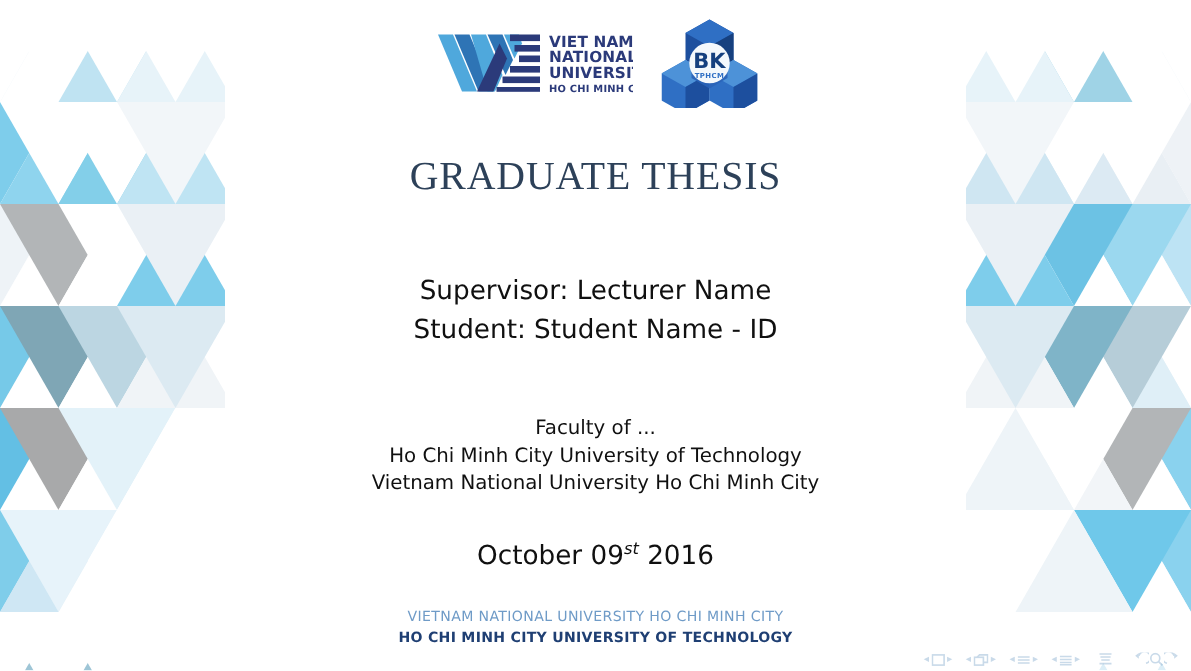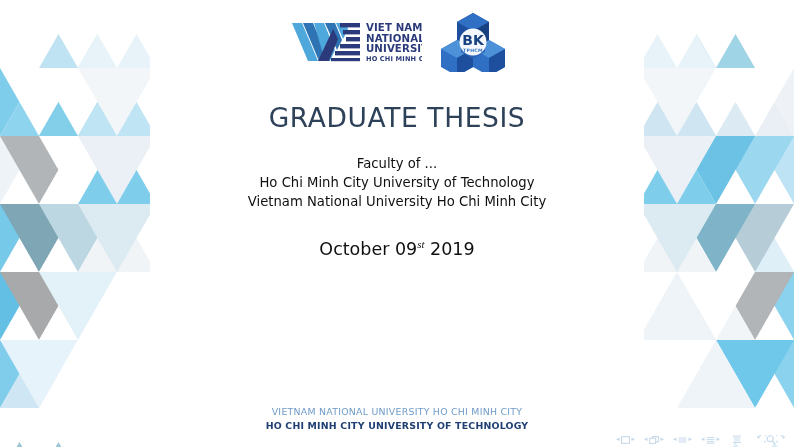--- a/index.html
+++ b/index.html
@@ -49,21 +49,21 @@
   
   .content {
     position: absolute;
     top: 0;
     left: 150px;
     right: 150px;
     width: 494px;
     text-align: center;
   }
 
-  .title-block { margin-top: 102px; }
+  .title-block { margin-top: 102px; font-family: Liberation Serif, serif; }
   .doc-type {
     font-size: 26.5px;
     letter-spacing: 0.6px;
     color: #2d4159;
     line-height: 1.18;
     white-space: nowrap;
   }
   .doc-title {
     font-size: 24px;
     font-weight: bold;
@@ -73,40 +73,39 @@
   }
 
   .people-block { margin-top: 49px; }
   .person-line {
     font-size: 17.5px;
     color: #101010;
     line-height: 1.45;
     white-space: nowrap;
   }
 
-  .affil-block { margin-top: 22px; }
+  .affil-block { margin-top: 44px; }
   .affil-line {
     font-size: 13.2px;
     color: #101010;
     line-height: 1.42;
     white-space: nowrap;
   }
 
   .date-block { margin-top: 28px; }
   .date-line {
     font-size: 17.5px;
     color: #101010;
     white-space: nowrap;
   }
   .date-line sup {
     font-size: 0.62em;
     font-style: italic;
     vertical-align: super;
     line-height: 0;
-    font-family: Liberation Serif, serif;
   }
 
   
   .footer {
     position: absolute;
     left: 150px;
     right: 150px;
     width: 494px;
     bottom: 14px;
     text-align: center;
@@ -357,29 +356,33 @@
     </div>
 
   </div>
 
   <div class="content">
 
     <div class="title-block">
       <div class="doc-type">GRADUATE THESIS</div>
     </div>
 
+    <div class="people-block">
+      <div class="person-line">Supervisor: Lecturer Name</div>
+      <div class="person-line">Student: Student Name - ID</div>
+    </div>
 
     <div class="affil-block">
       <div class="affil-line">Faculty of ...</div>
       <div class="affil-line">Ho Chi Minh City University of Technology</div>
       <div class="affil-line">Vietnam National University Ho Chi Minh City</div>
     </div>
 
     <div class="date-block">
-      <div class="date-line"><span>October</span>&nbsp;<span>09</span><sup>st</sup>&nbsp;<span>2019</span></div>
+      <div class="date-line"><span>October</span>&nbsp;<span>09</span><sup>st</sup>&nbsp;<span>2016</span></div>
     </div>
 
   </div>
 
   <div class="footer">
     <div class="footer-line1">VIETNAM NATIONAL UNIVERSITY HO CHI MINH CITY</div>
     <div class="footer-line2">HO CHI MINH CITY UNIVERSITY OF TECHNOLOGY</div>
   </div>
 
   <div class="navbar">

